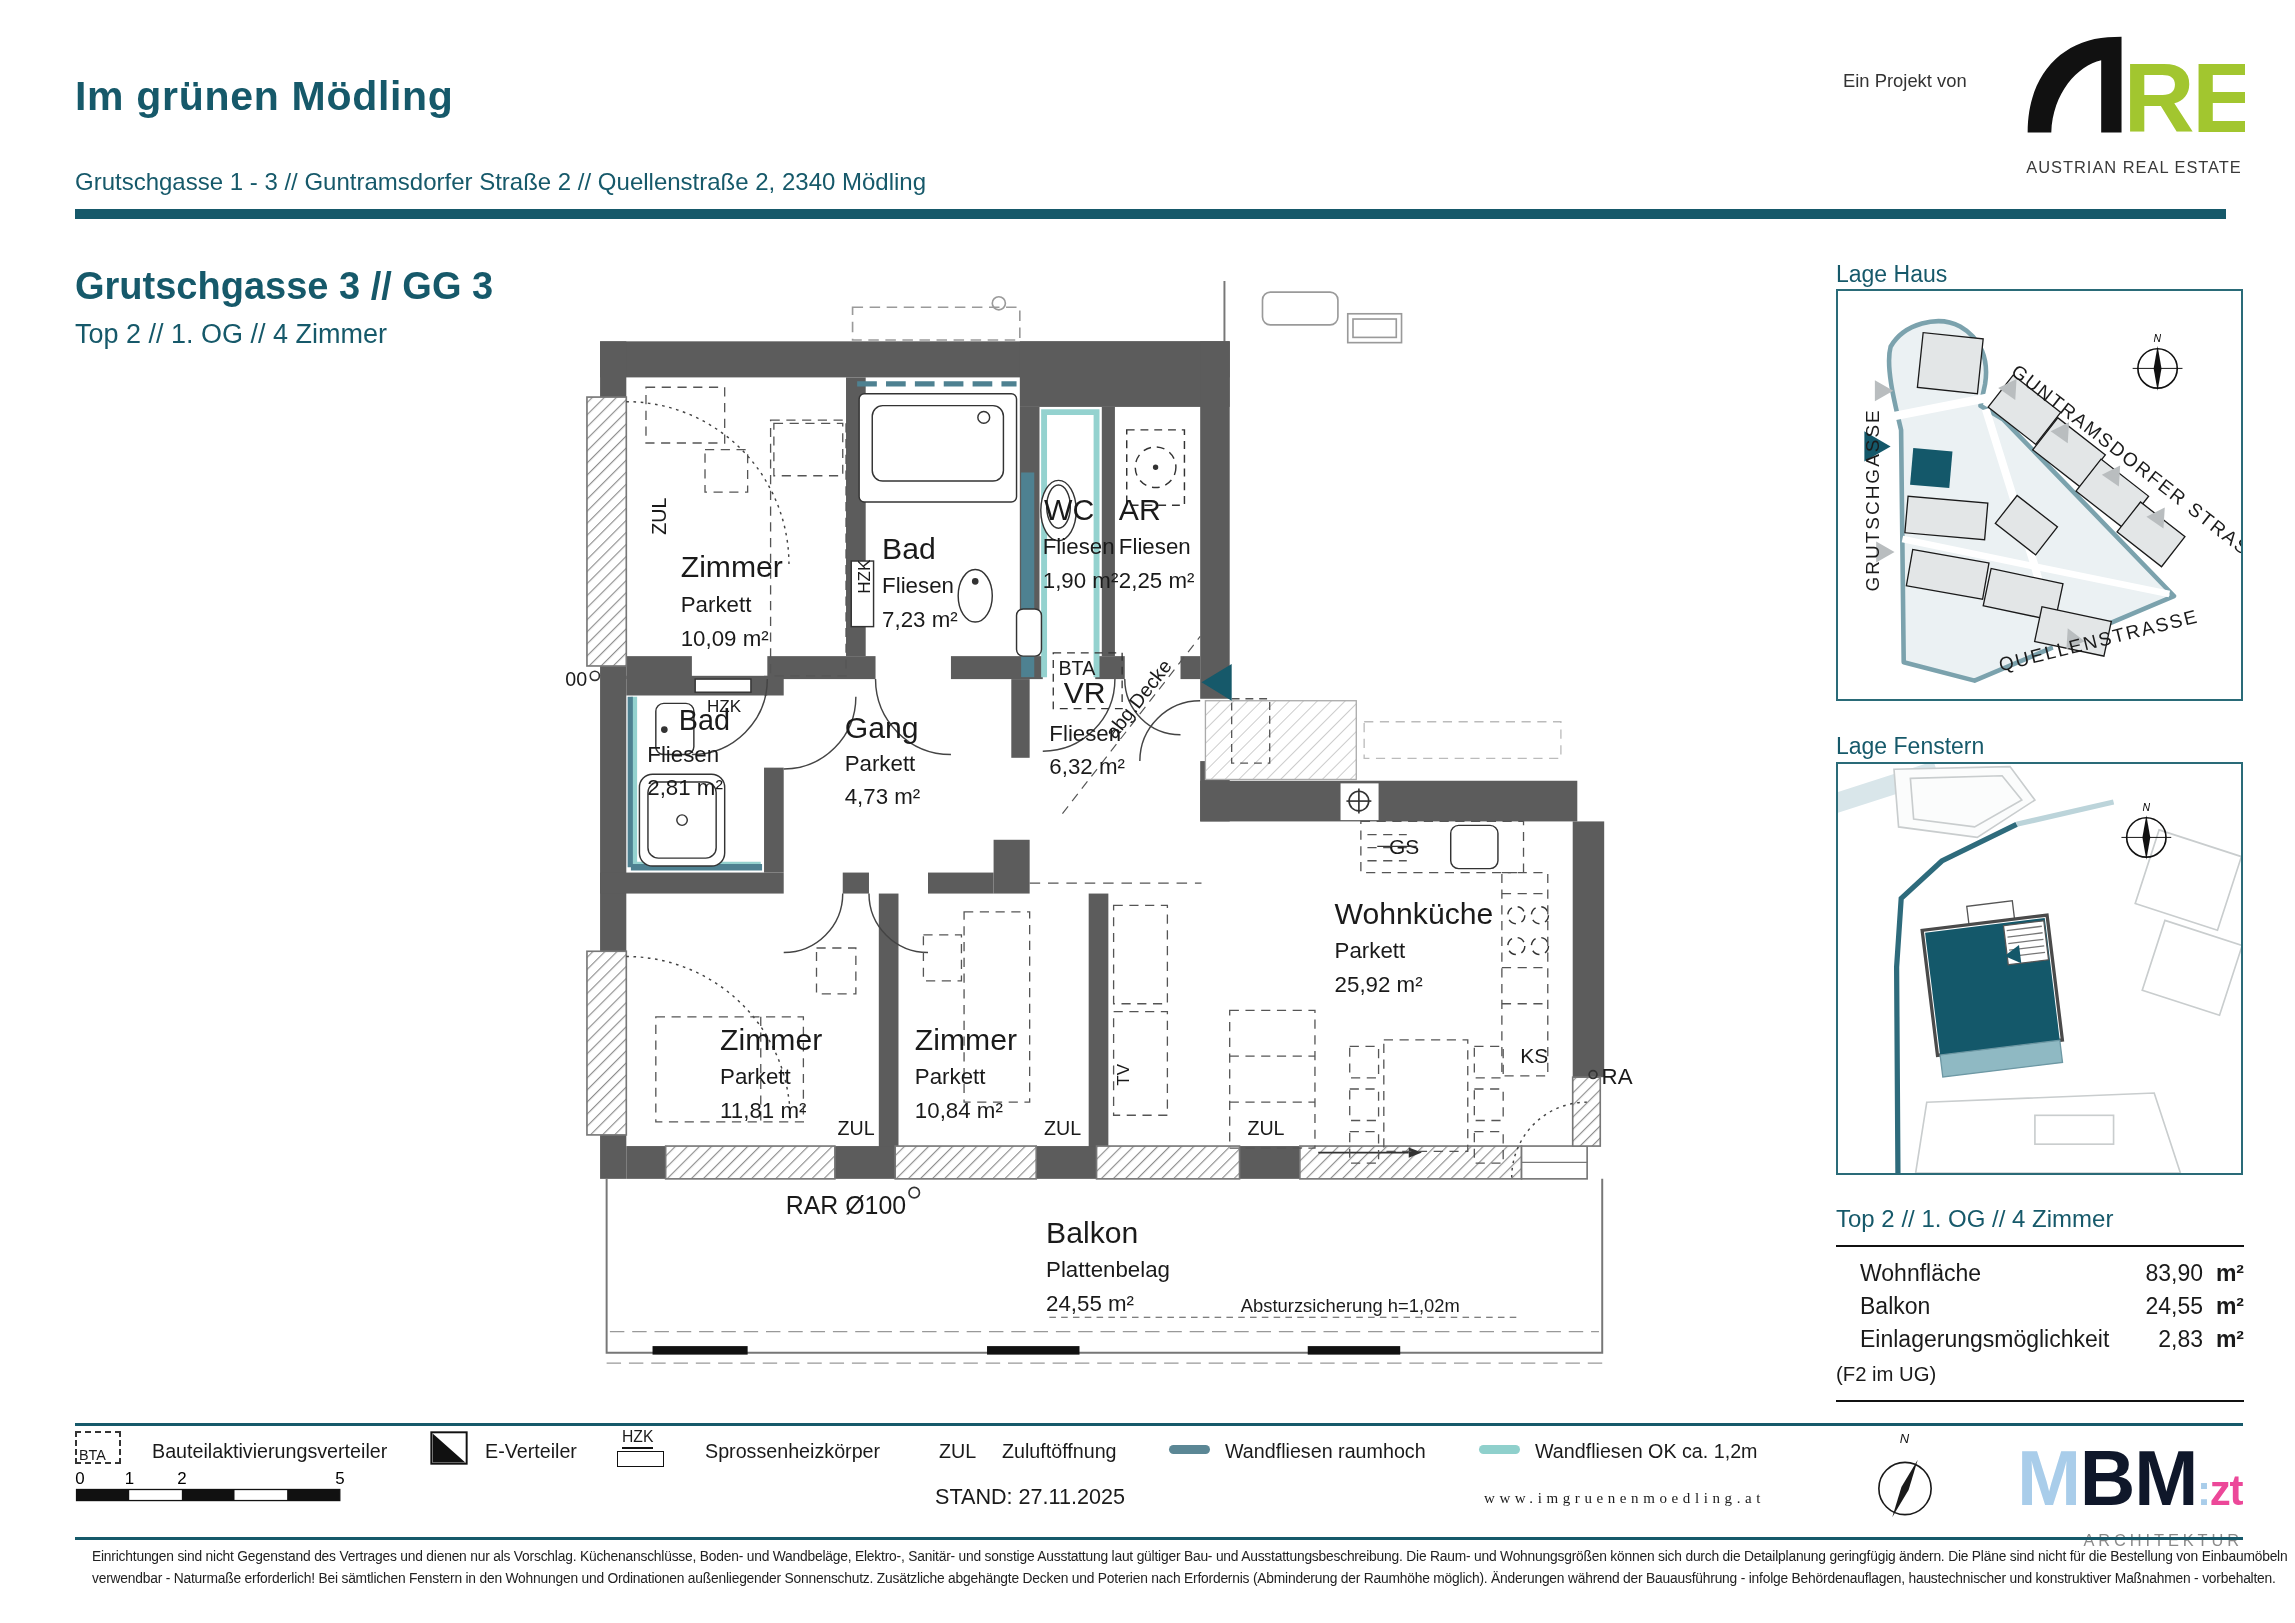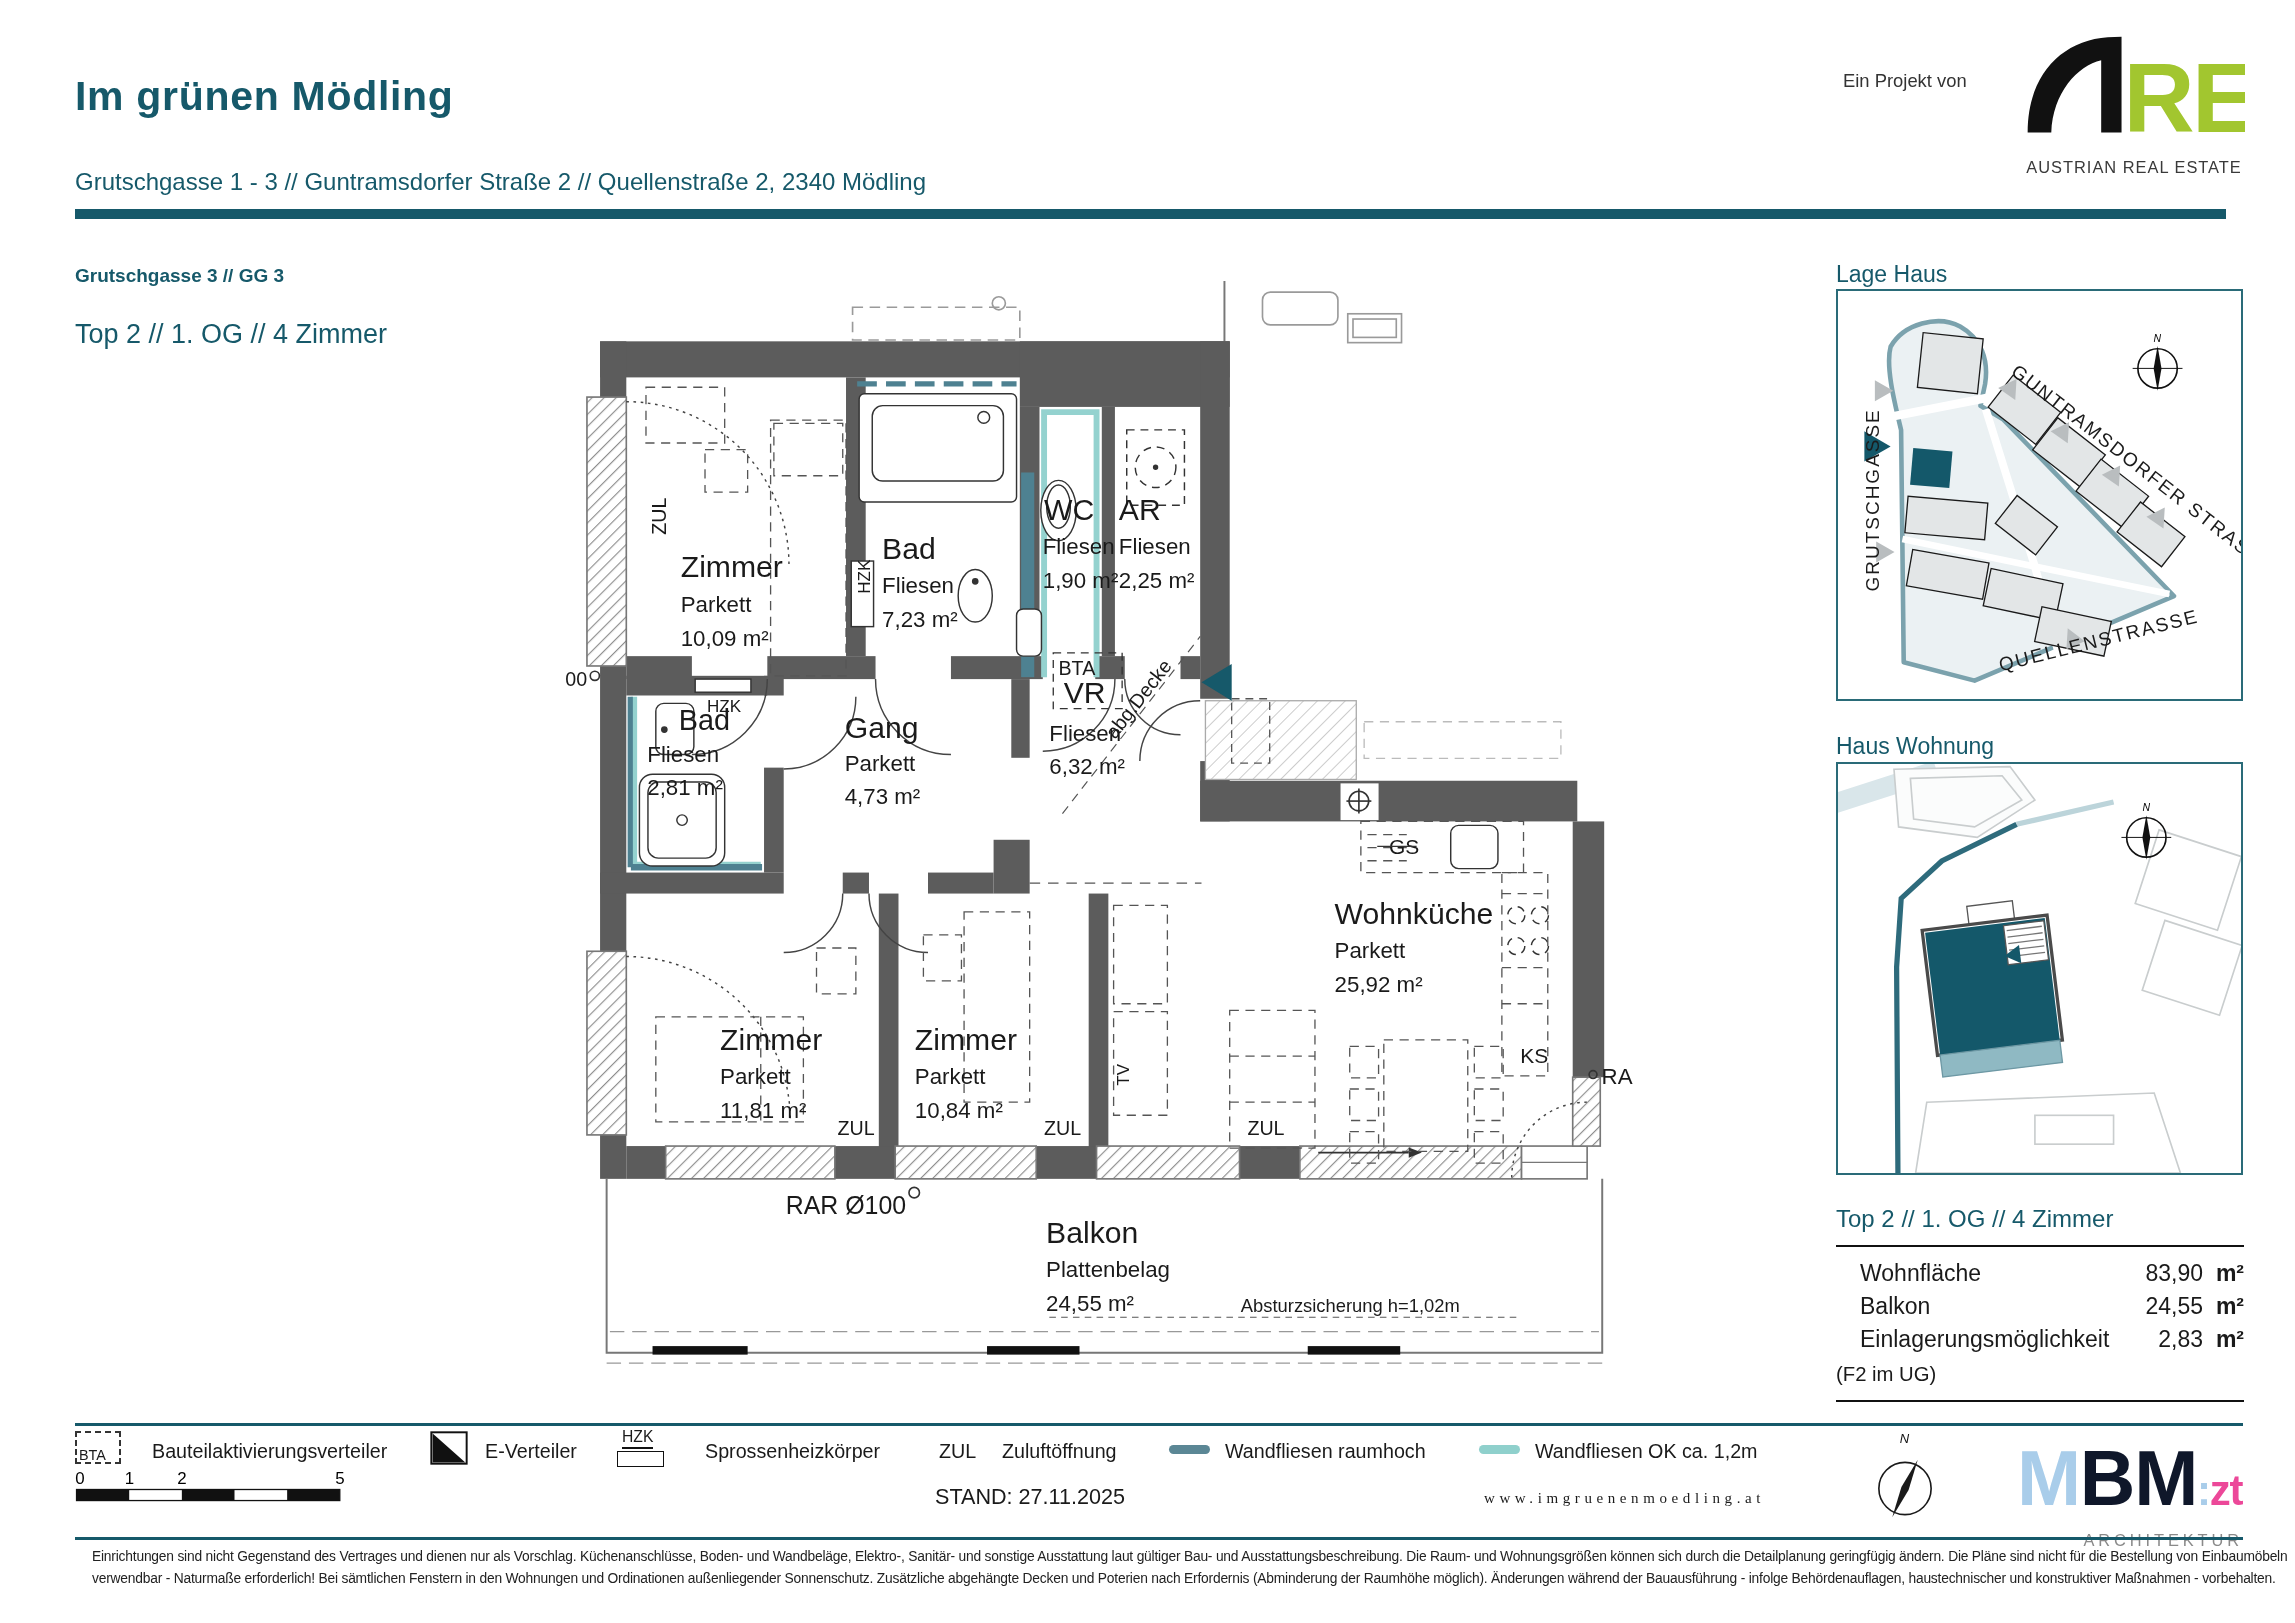--- a/index.html
+++ b/index.html
@@ -10,21 +10,21 @@
   .nowrap{white-space:nowrap;}
 
   
   #page-title{left:75px;top:73px;font-size:41px;font-weight:bold;letter-spacing:0.7px;}
   #page-subtitle{left:75px;top:168px;font-size:24px;}
   #hdr-rule{left:75px;top:209px;width:2151px;height:9.8px;background:#16596a;}
   #projekt-von{left:1843px;top:70px;font-size:18.4px;color:#333;}
   #are-logo{left:2025px;top:34px;width:220px;height:151px;}
 
   
-  #plan-building{left:75px;top:265px;font-size:19px;font-weight:bold;}
+  #plan-building{left:75px;top:265px;font-size:38px;font-weight:bold;}
   #plan-unit{left:75px;top:319px;font-size:27px;}
 
   
   .side-title{left:1836px;font-size:23px;}
   #map-haus-box{left:1836px;top:289px;width:407px;height:412px;border:2px solid #2a6b78;box-sizing:border-box;background:#fff;}
   #map-wohnung-box{left:1836px;top:762px;width:407px;height:413px;border:2px solid #2a6b78;box-sizing:border-box;background:#fff;}
   #info-box{left:1836px;top:1205px;width:408px;}
   #info-title{font-size:24px;color:#16596a;margin:0 0 11.8px 0;}
   .info-rule{height:2px;background:#111;}
   .info-rows{margin:10.5px 0 6.6px 0;}
@@ -377,21 +377,21 @@
     <text x="481" y="78" font-size="16" font-style="italic">N</text>
   </g>
   <g fill="#1b1b1b" font-size="29" letter-spacing="3">
     <text transform="translate(262,126) rotate(38)">GUNTRAMSDORFER STRASSE</text>
     <text transform="translate(62,458) rotate(-90)">GRUTSCHGASSE</text>
     <text transform="translate(248,580) rotate(-14)">QUELLENSTRASSE</text>
   </g>
 </svg>
 </div>
 
-<div class="abs teal nowrap side-title" style="top:733px;">Haus Wohnung</div>
+<div class="abs teal nowrap side-title" style="top:733px;">Lage Fenstern</div>
 
 <div class="abs" id="map-wohnung-box">
 <svg width="403" height="409" viewBox="0 0 614 624" font-family="Liberation Sans, sans-serif">
   <path d="M-5,60 L150,10" stroke="#d9e6ea" stroke-width="30" fill="none"></path>
   <g stroke="#c9cdce" stroke-width="2.5" fill="#fbfcfc">
     <polygon points="85,8 262,4 300,55 212,112 92,96"></polygon>
     <polygon points="110,22 250,18 280,55 208,96 115,84"></polygon>
     <rect x="468" y="118" width="132" height="118" transform="rotate(18 534 177)" fill="none"></rect>
     <rect x="478" y="255" width="124" height="112" transform="rotate(18 540 311)" fill="none"></rect>
     <polygon points="135,516 482,502 522,624 118,624" fill="none"></polygon>

